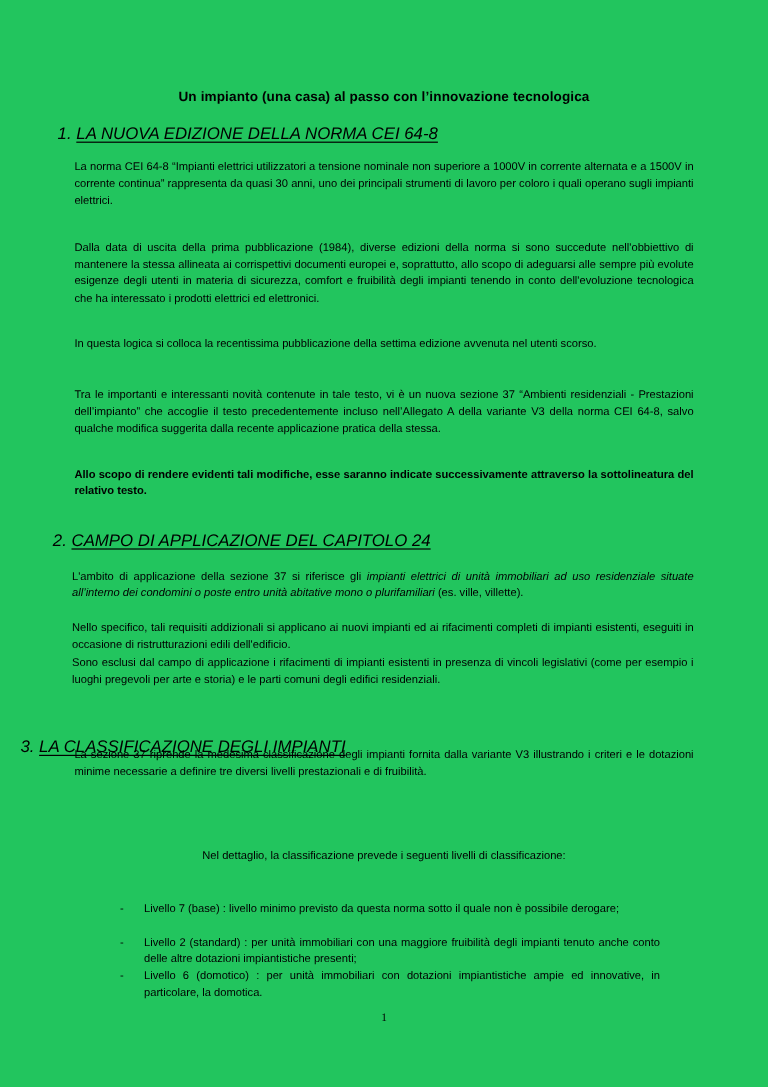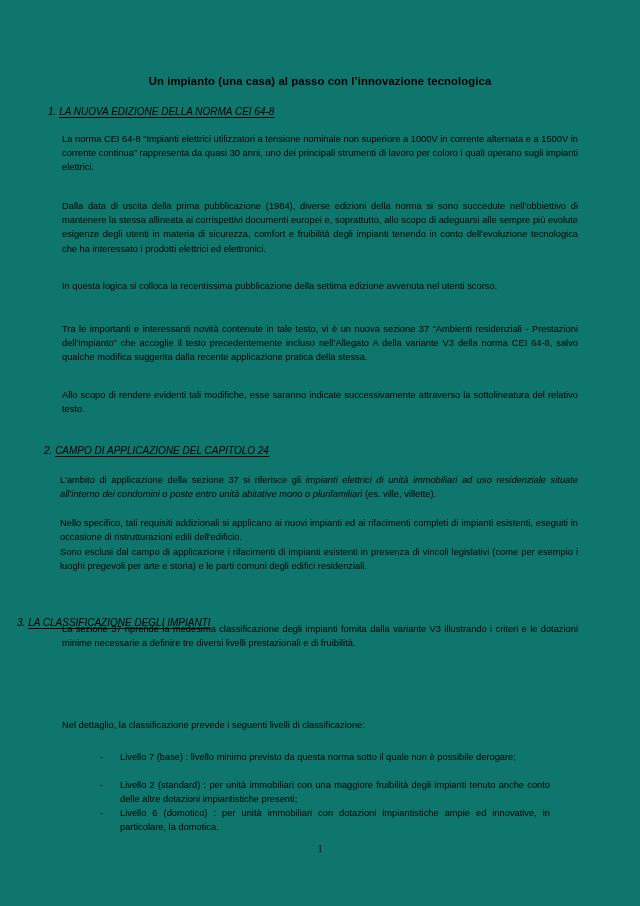--- a/index.html
+++ b/index.html
@@ -14,67 +14,66 @@
     position: relative;
     font-family: "Liberation Sans", sans-serif;
     color: #000000;
     -webkit-font-smoothing: antialiased;
   }
   .page {
     position: absolute;
     left: 0; top: 0;
     width: 640px;
     height: 906px;
-    background: #0f766e;
+    background: #22c55e;
     overflow: hidden;
   }
   
   .doc-title {
     position: absolute;
     left: 0;
     top: 74px;
     width: 640px;
     text-align: center;
     font-size: 11.3px;
     font-weight: bold;
     letter-spacing: 0.1px;
     line-height: 14px;
   }
   
   .heading {
     position: absolute;
-    font-size: 10px;
+    font-size: 14px;
     font-style: italic;
     line-height: 13px;
     white-space: nowrap;
   }
   .heading .num {
     text-decoration: none;
   }
   .heading .h-text {
     text-decoration: underline;
     text-underline-offset: 2px;
   }
   
   .para {
     position: absolute;
     font-size: 9.3px;
     line-height: 14.2px;
     text-align: justify;
     text-justify: inter-word;
   }
   .para.bold {
-    font-weight: normal;
+    font-weight: bold;
   }
   .para .it {
     font-style: italic;
   }
   .para.nojust {
-    text-align: left;
-    margin-top: 12px;
+    text-align: center;
   }
   
   .bullet-row {
     position: absolute;
     font-size: 9.3px;
     line-height: 14.2px;
   }
   .bullet-row .dash {
     position: absolute;
     left: 0;

